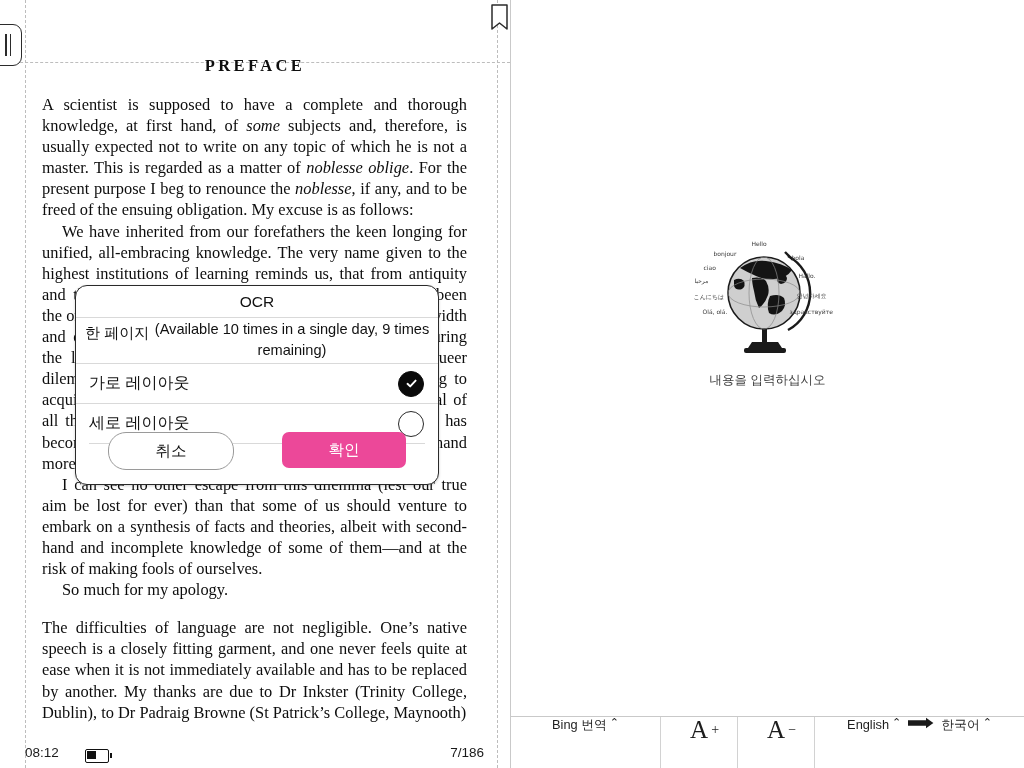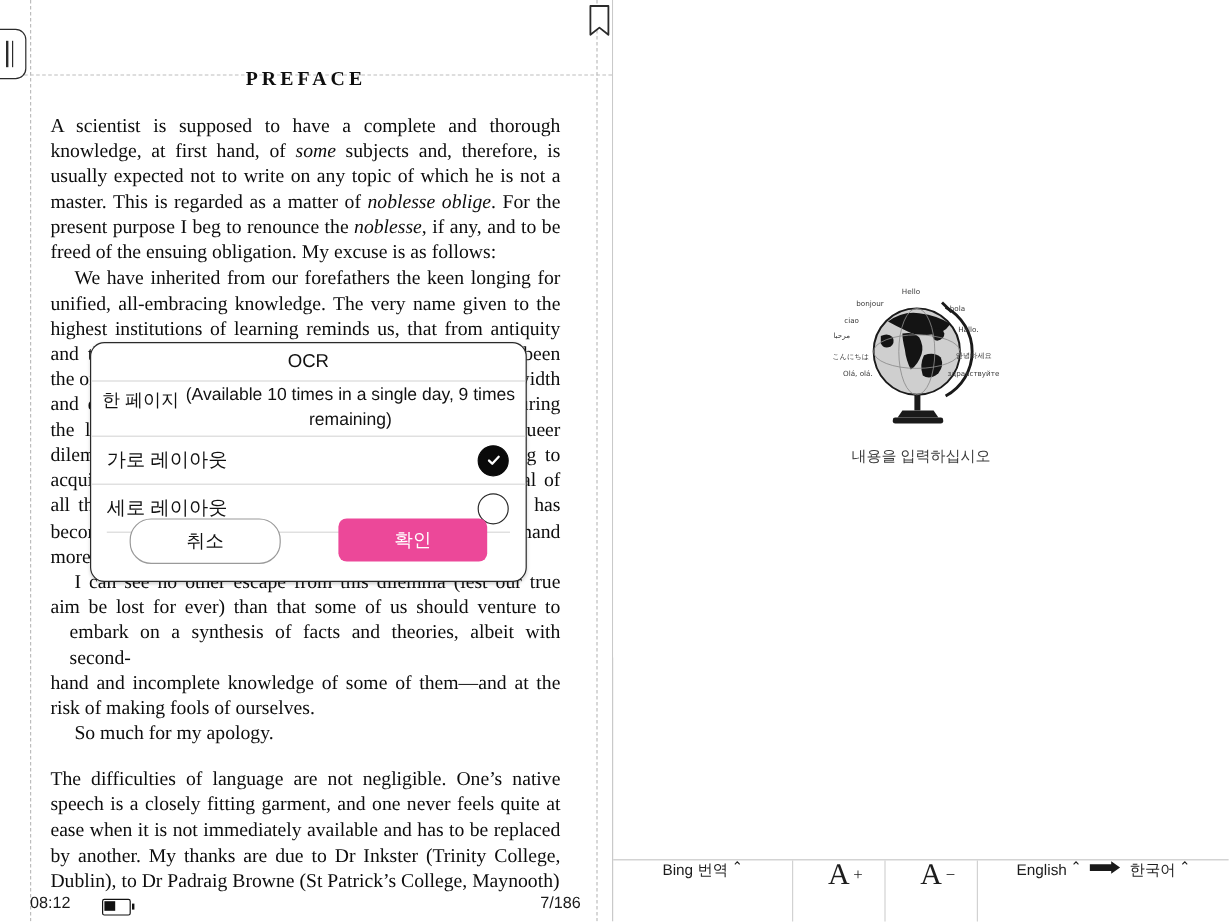--- a/index.html
+++ b/index.html
@@ -156,21 +156,21 @@
           <span style="display:block;text-align-last:justify;">the last hundred odd years has confronted us with a queer</span>
           <span style="display:block;text-align-last:justify;">dilemma. We feel clearly that we are only now beginning to</span>
           <span style="display:block;text-align-last:justify;">acquire reliable material for welding together the sum total of</span>
           <span style="display:block;text-align-last:justify;">all that is known into a whole; but, on the other hand, it has</span>
           <span style="display:block;text-align-last:justify;">become next to impossible for a single mind fully to command</span>
           <span style="display:block;">more than a small specialized portion of it.</span>
         </p>
         <p class="gap" style="margin-top: 0px;">
           <span style="display:block;text-indent:20px;text-align-last:justify;">I can see no other escape from this dilemma (lest our true</span>
           <span style="display:block;text-align-last:justify;">aim be lost for ever) than that some of us should venture to</span>
-          <span style="display:block;text-align-last:justify;margin-left:16px;">embark on a synthesis of facts and theories, albeit with second-</span>
+          <span style="display:block;text-align-last:justify;">embark on a synthesis of facts and theories, albeit with second-</span>
           <span style="display:block;text-align-last:justify;">hand and incomplete knowledge of some of them—and at the</span>
           <span style="display:block;">risk of making fools of ourselves.</span>
         </p>
         <p class="gap" style="margin-top: 0px;">
           <span style="display:block;text-indent:20px;">So much for my apology.</span>
         </p>
         <p class="gap">
           <span style="display:block;text-align-last:justify;">The difficulties of language are not negligible. One’s native</span>
           <span style="display:block;text-align-last:justify;">speech is a closely fitting garment, and one never feels quite at</span>
           <span style="display:block;text-align-last:justify;">ease when it is not immediately available and has to be replaced</span>

